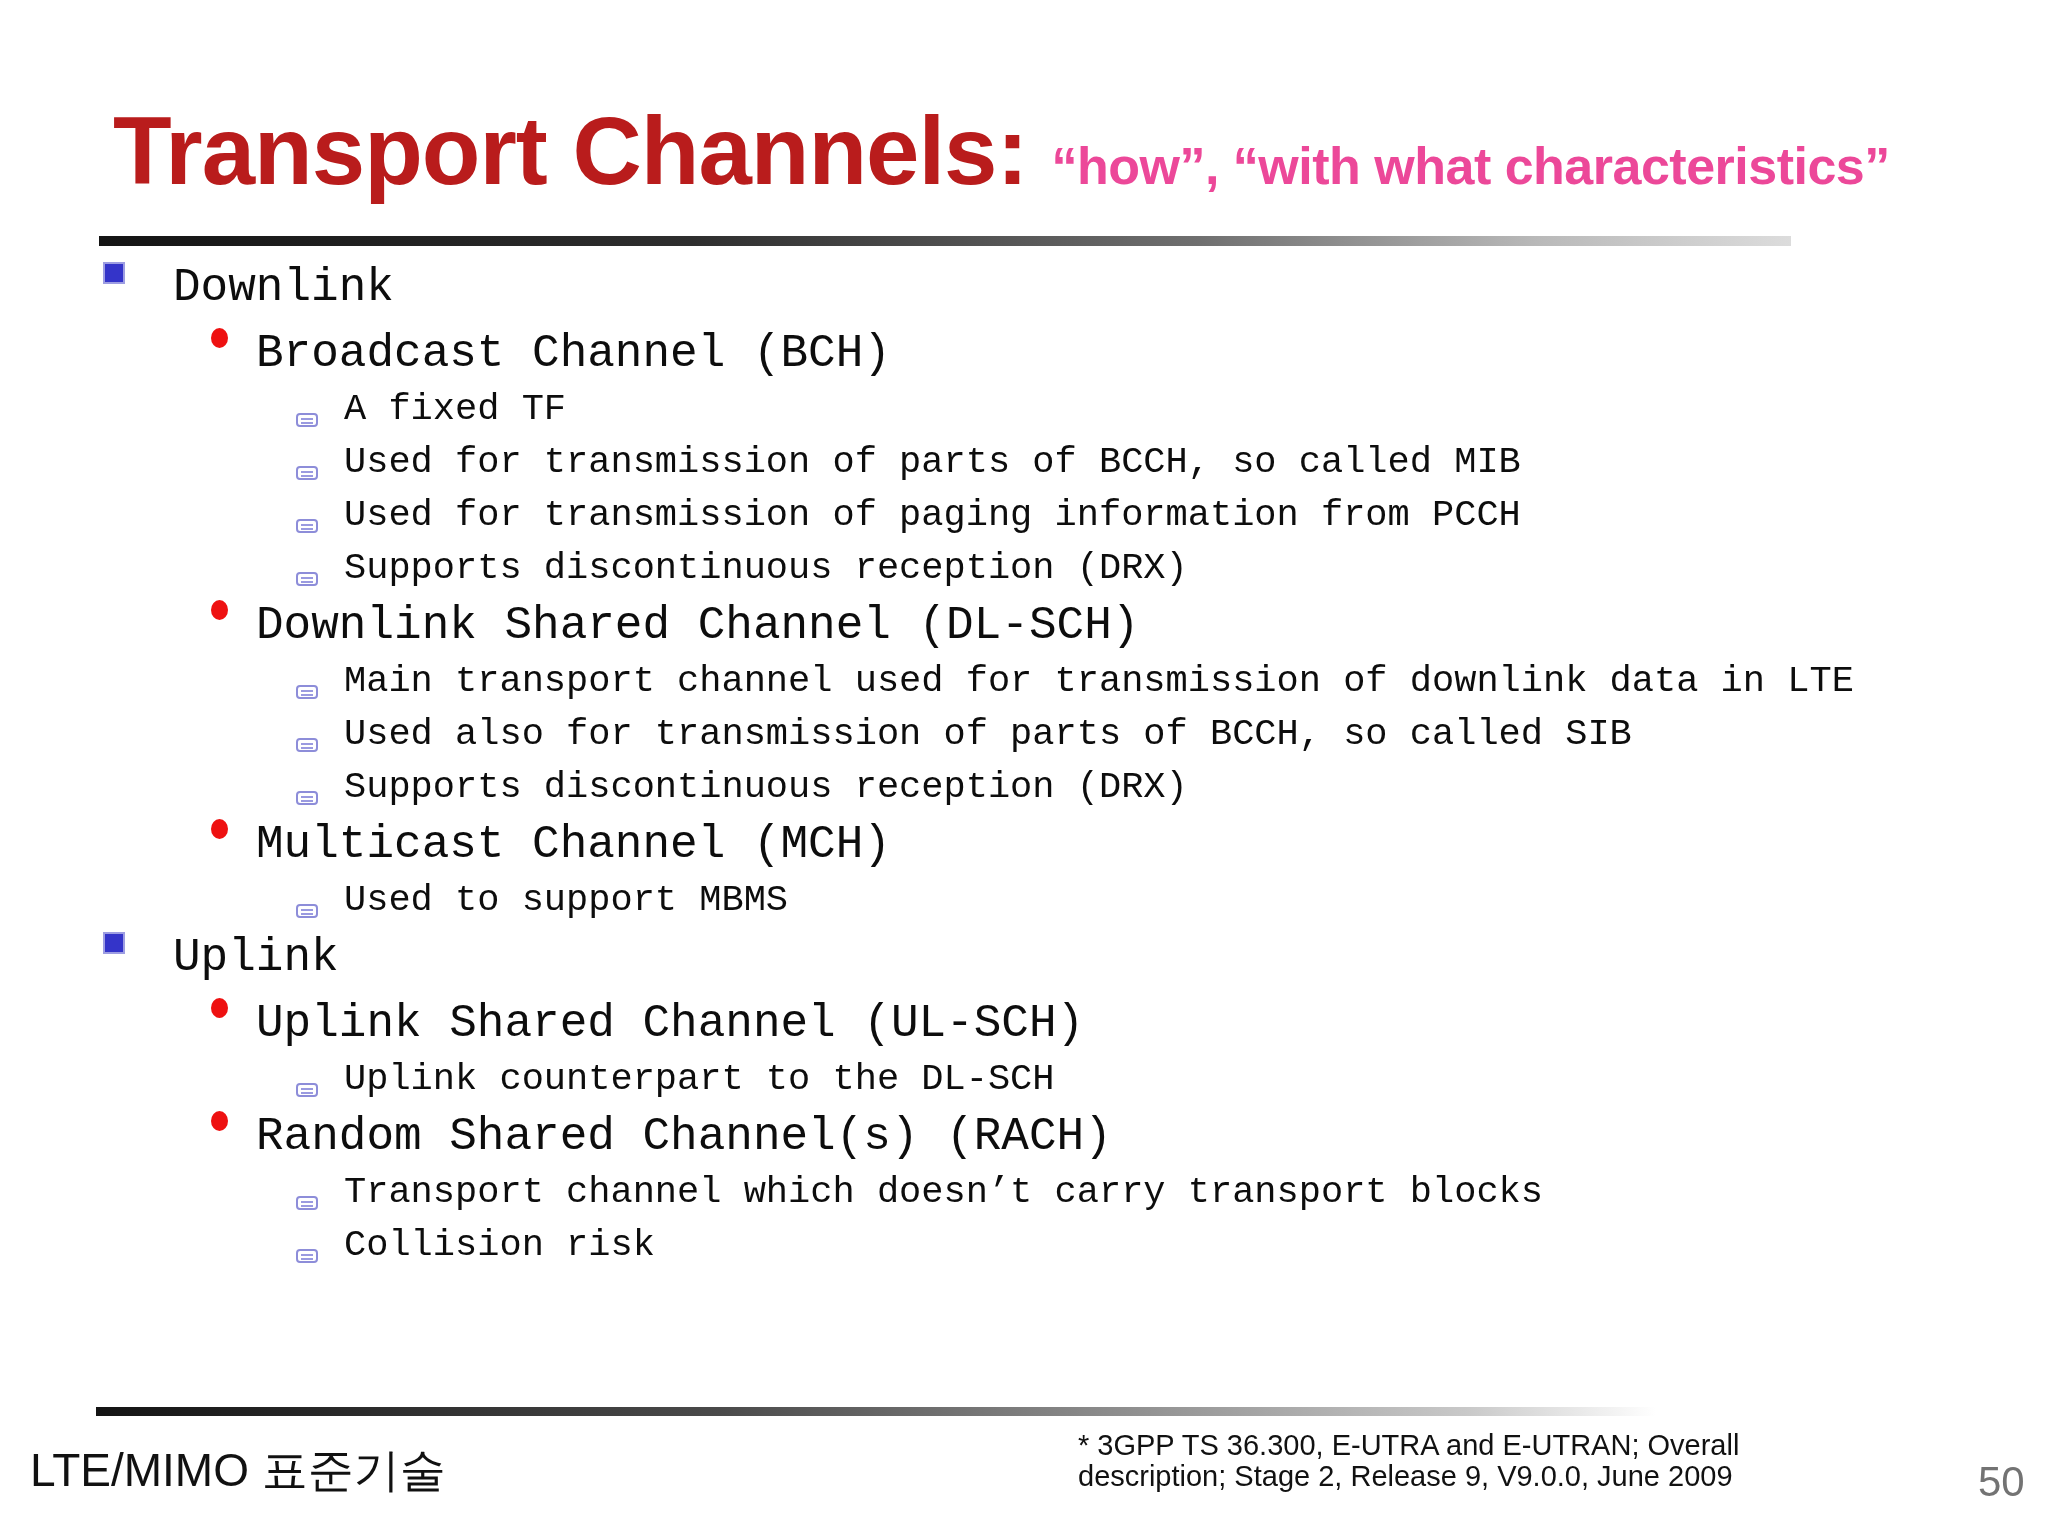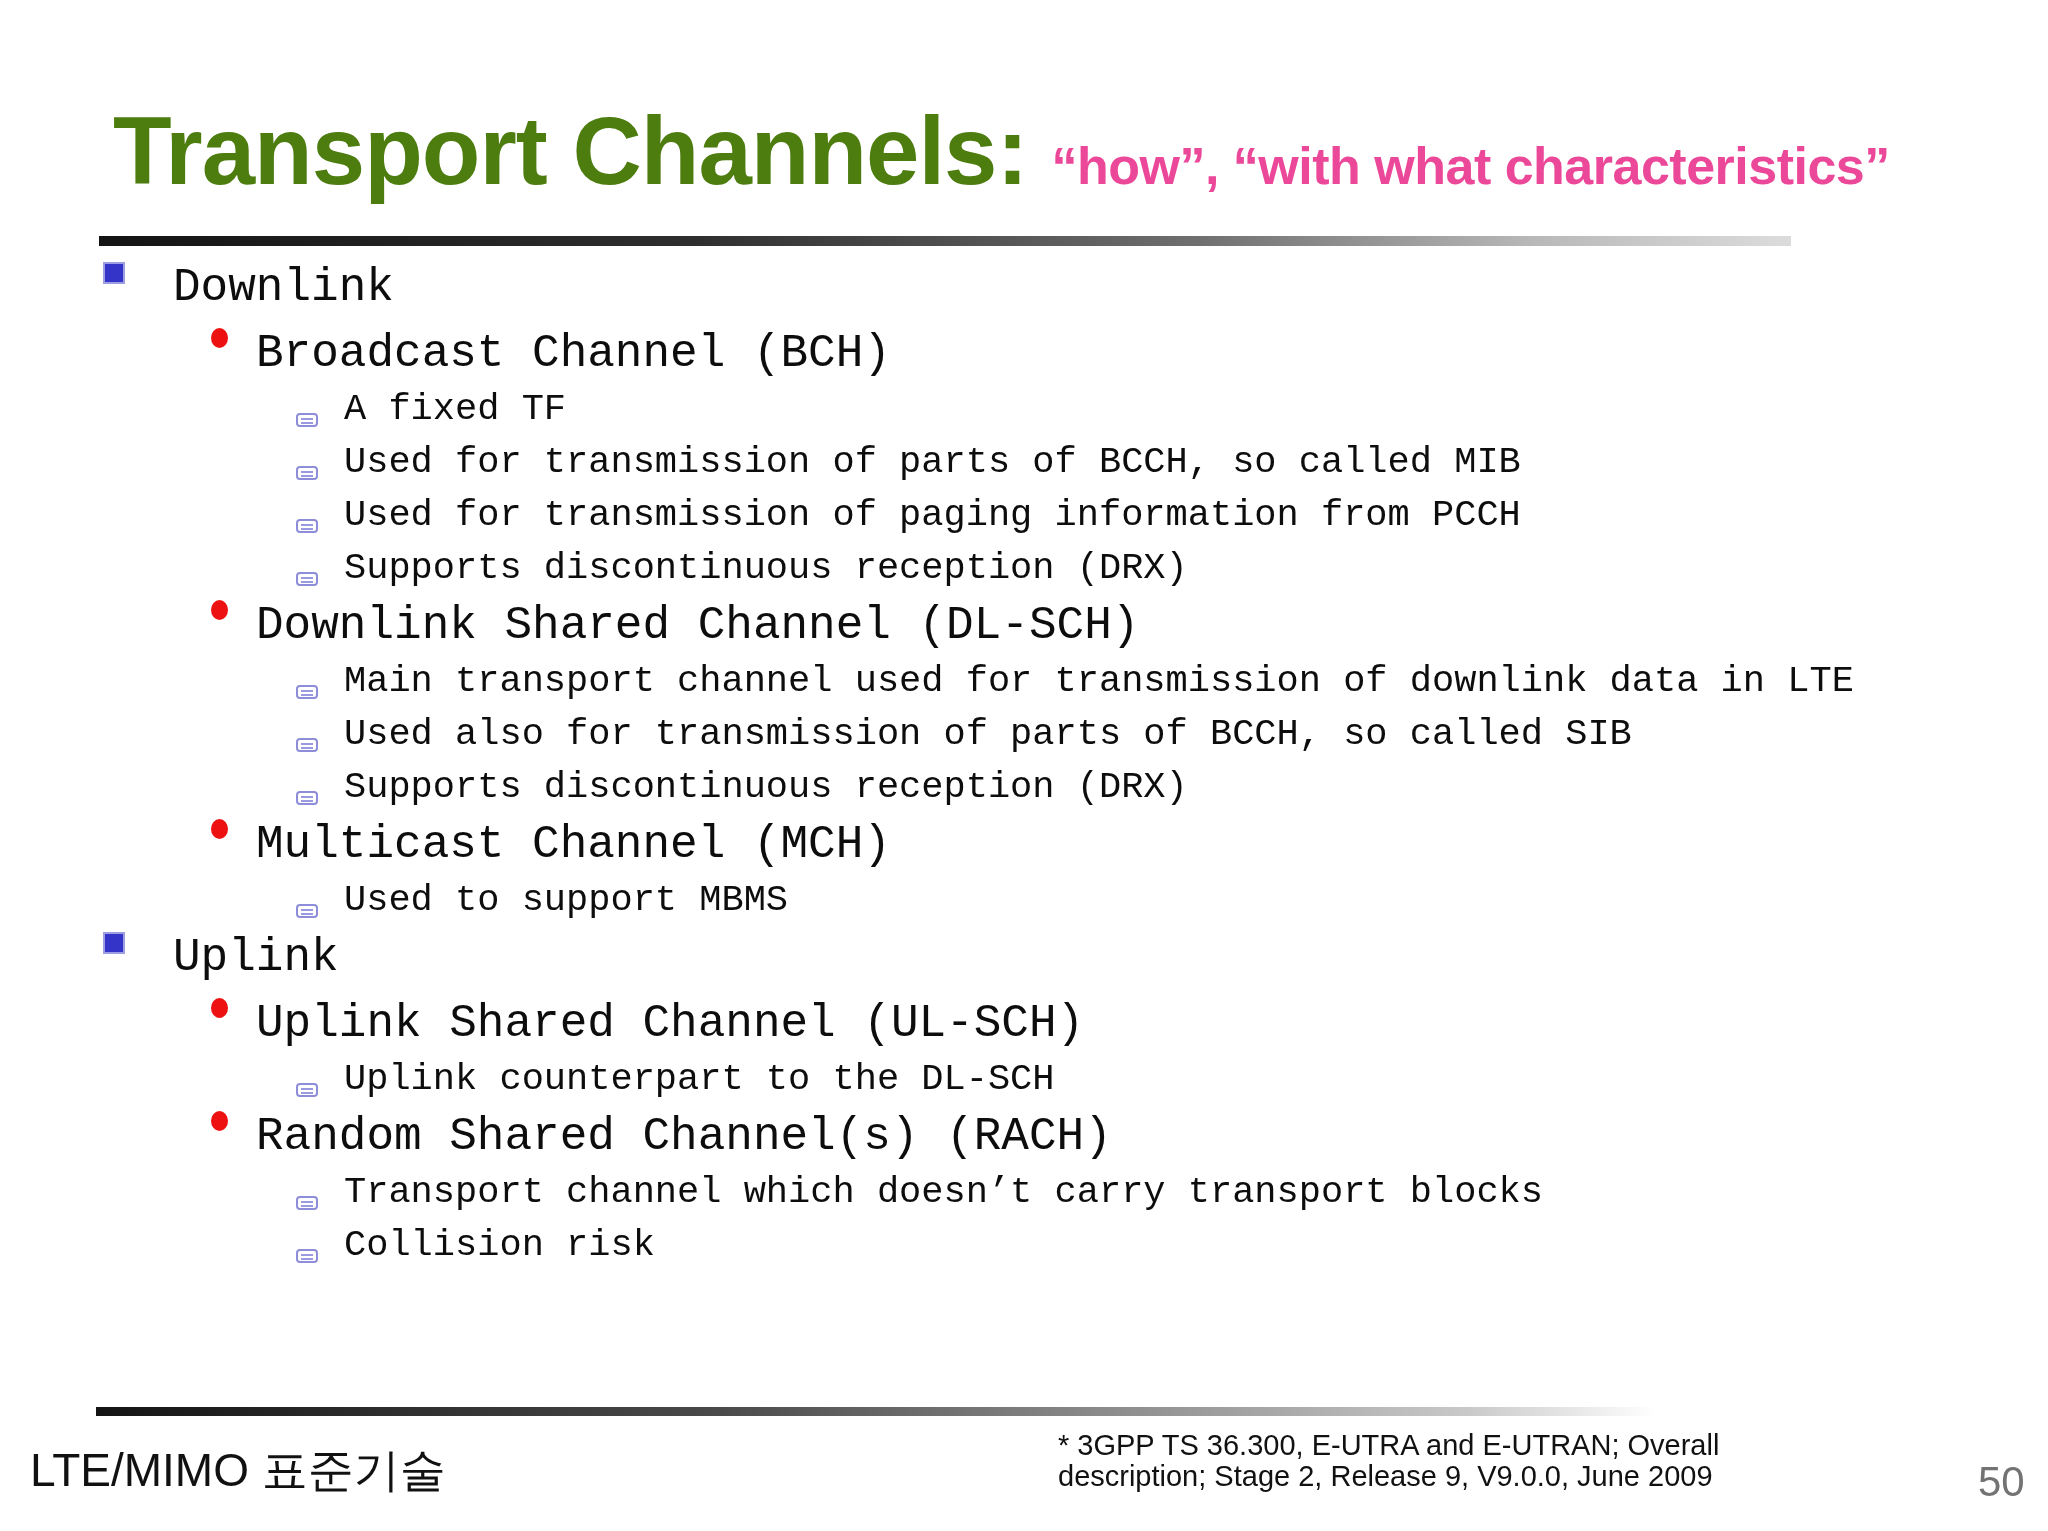--- a/index.html
+++ b/index.html
@@ -5,21 +5,21 @@
   html,body{margin:0;padding:0;}
   body{
     width:2048px;height:1531px;position:relative;background:#ffffff;
     font-family:"Liberation Sans", sans-serif;color:#0d0d0d;overflow:hidden;
   }
   
   .title-wrap{
     position:absolute;left:113px;top:96px;display:flex;align-items:baseline;gap:24px;white-space:nowrap;
   }
   .title-main{
-    font-size:96px;font-weight:bold;color:#4d7c0f;letter-spacing:-1px;
+    font-size:96px;font-weight:bold;color:#b91c1c;letter-spacing:-1px;
   }
   .title-sub{
     font-size:52px;font-weight:bold;color:#ec4899;letter-spacing:-0.5px;
   }
   .title-rule{
     position:absolute;left:99px;top:236px;width:1692px;height:10px;
     background:linear-gradient(to right,#141414 0%,#2e2e2e 35%,#6f6f6f 65%,#b9b9b9 85%,#dcdcdc 100%);
   }
   
   .list{position:absolute;left:0;top:262px;width:2048px;}
@@ -45,21 +45,21 @@
   .footer-rule{
     position:absolute;left:96px;top:1407px;width:1560px;height:9px;
     background:linear-gradient(to right,#141414 0%,#4a4a4a 40%,#999999 70%,#c9c9c9 88%,rgba(250,250,250,0) 100%);
   }
   .footer-left{
     position:absolute;left:30px;top:1440px;font-size:46px;color:#111111;white-space:nowrap;
   }
   .citation{
     position:absolute;left:1058px;top:1430px;font-size:29px;line-height:31px;color:#111111;
   }
-  .citation span{display:block;white-space:nowrap;}
+  .citation span{display:block;white-space:nowrap;margin-left:20px;}
   .page-number{
     position:absolute;left:1978px;top:1458px;font-size:42px;color:#737373;
   }
 </style>
 </head>
 <body>
 
 <div class="title-wrap">
   <span class="title-main">Transport Channels:</span>
   <span class="title-sub">“how”, “with what characteristics”</span>

